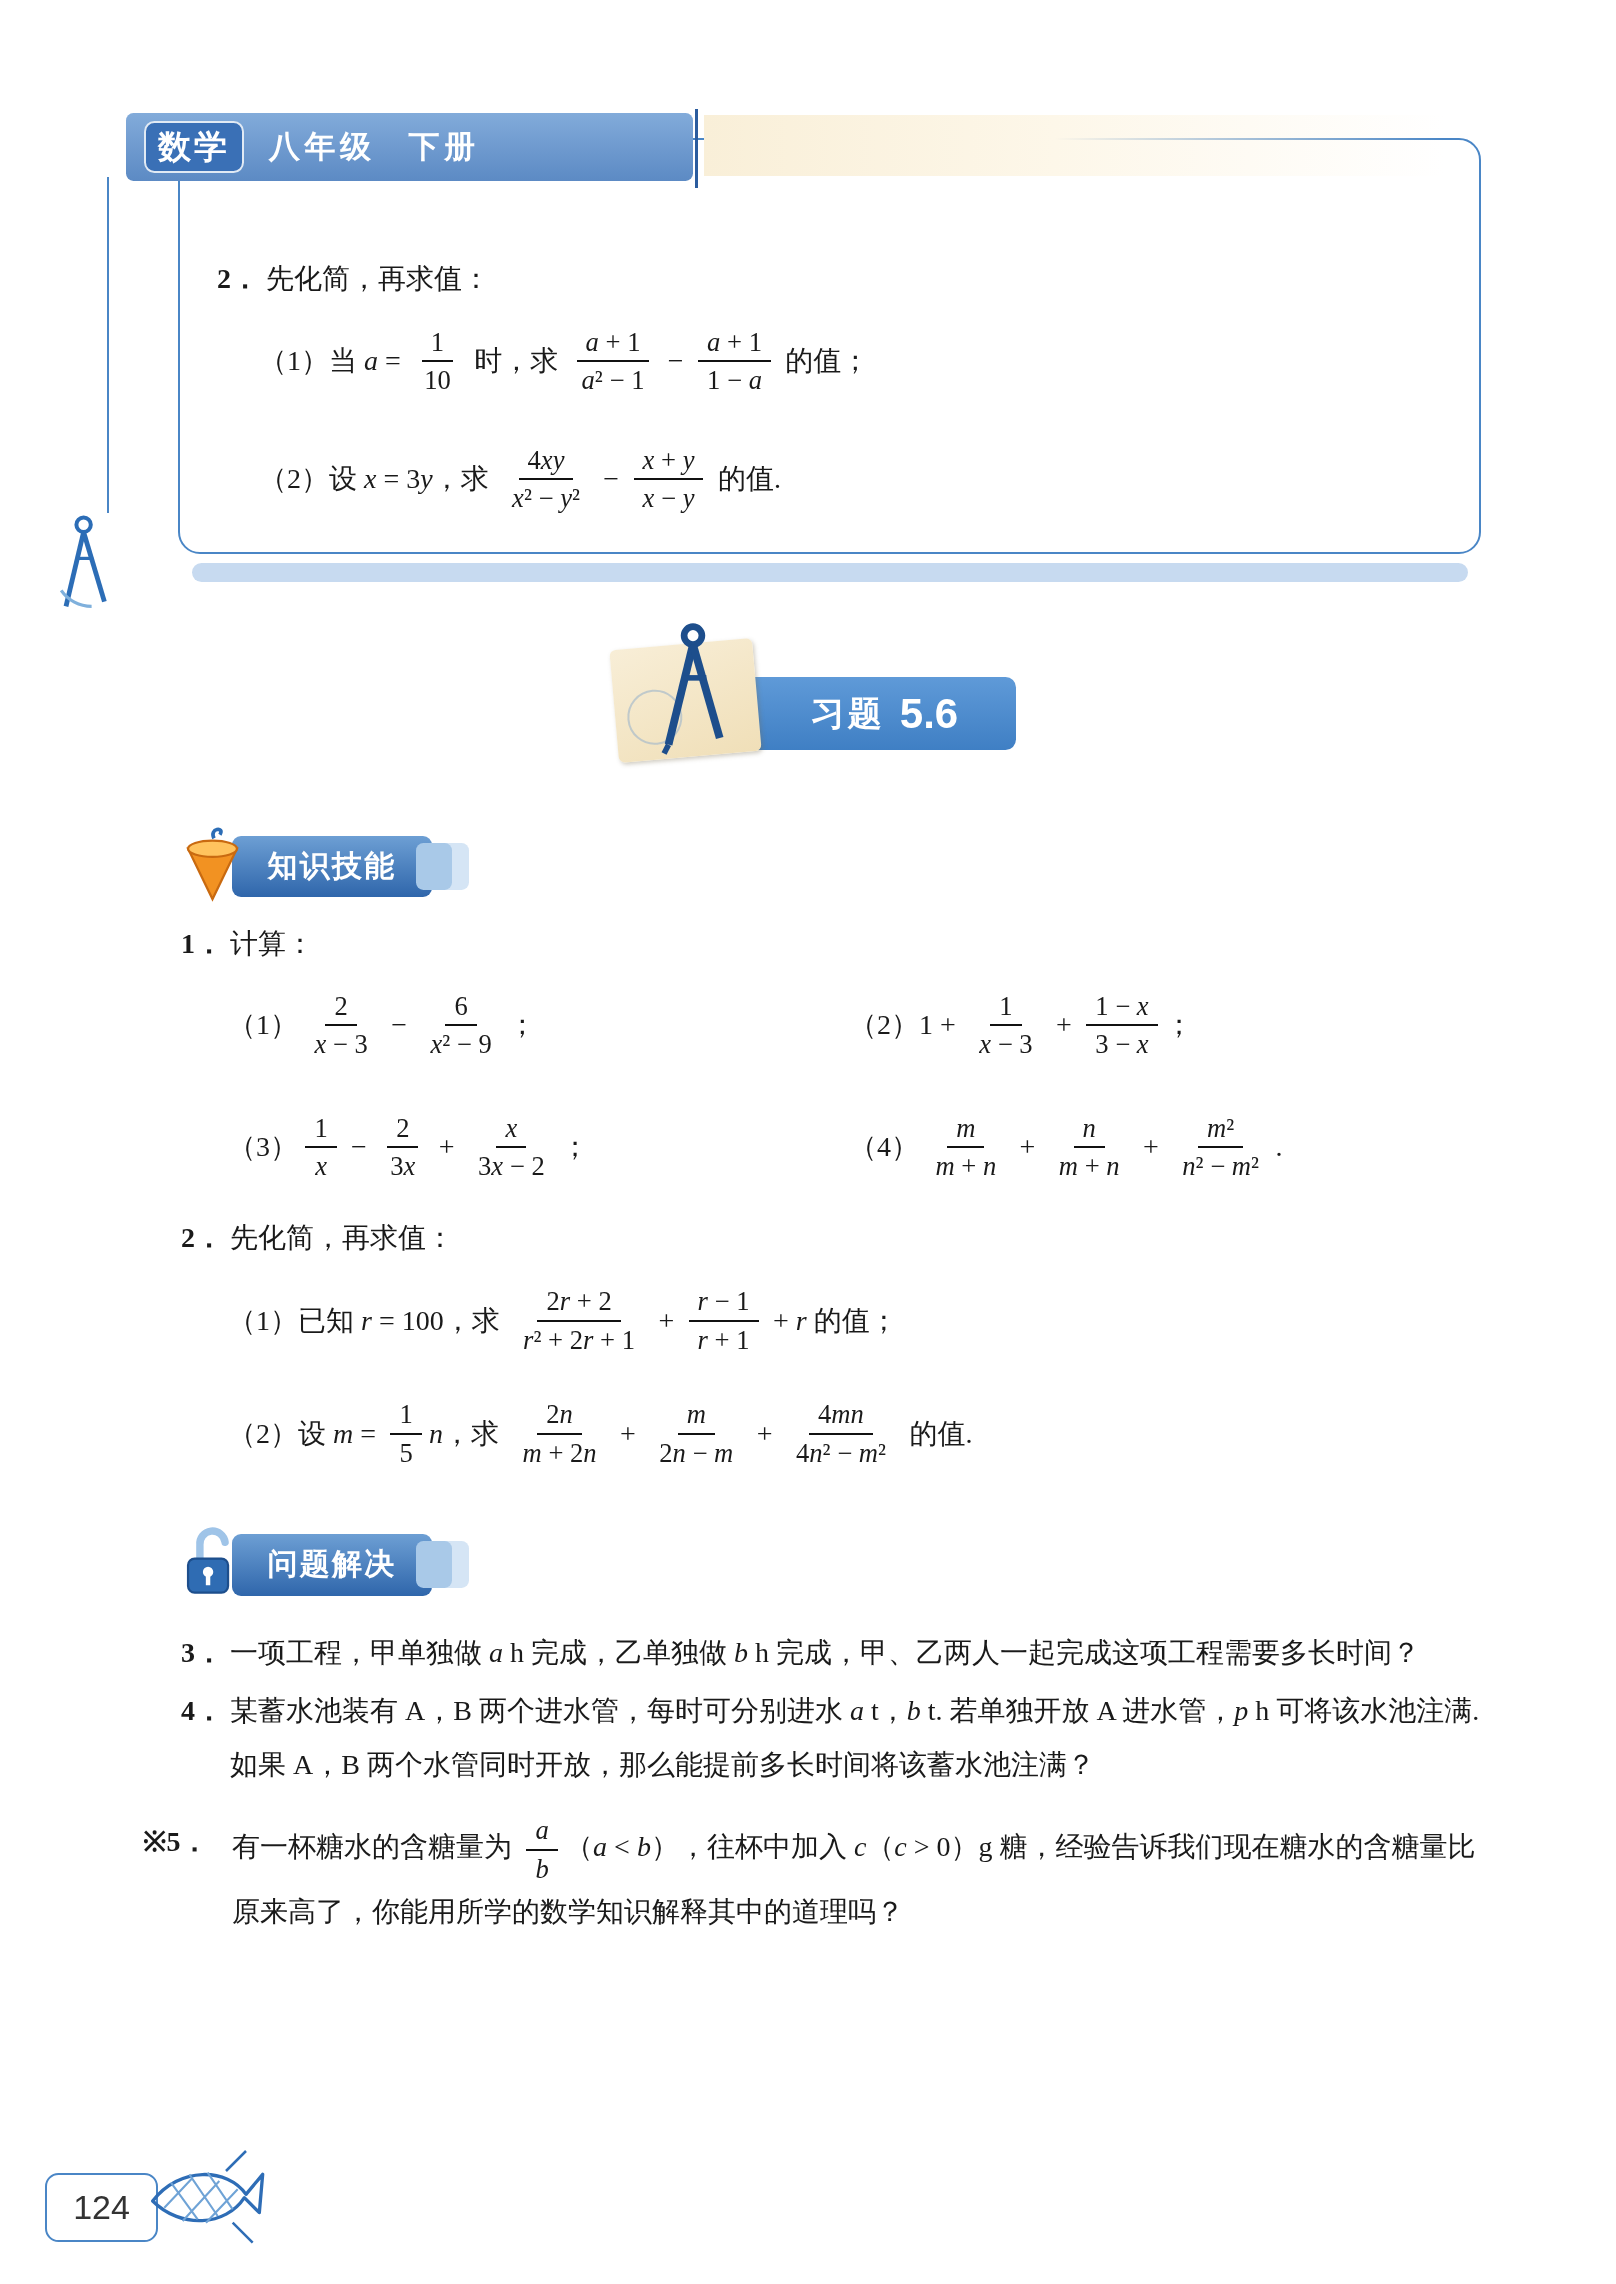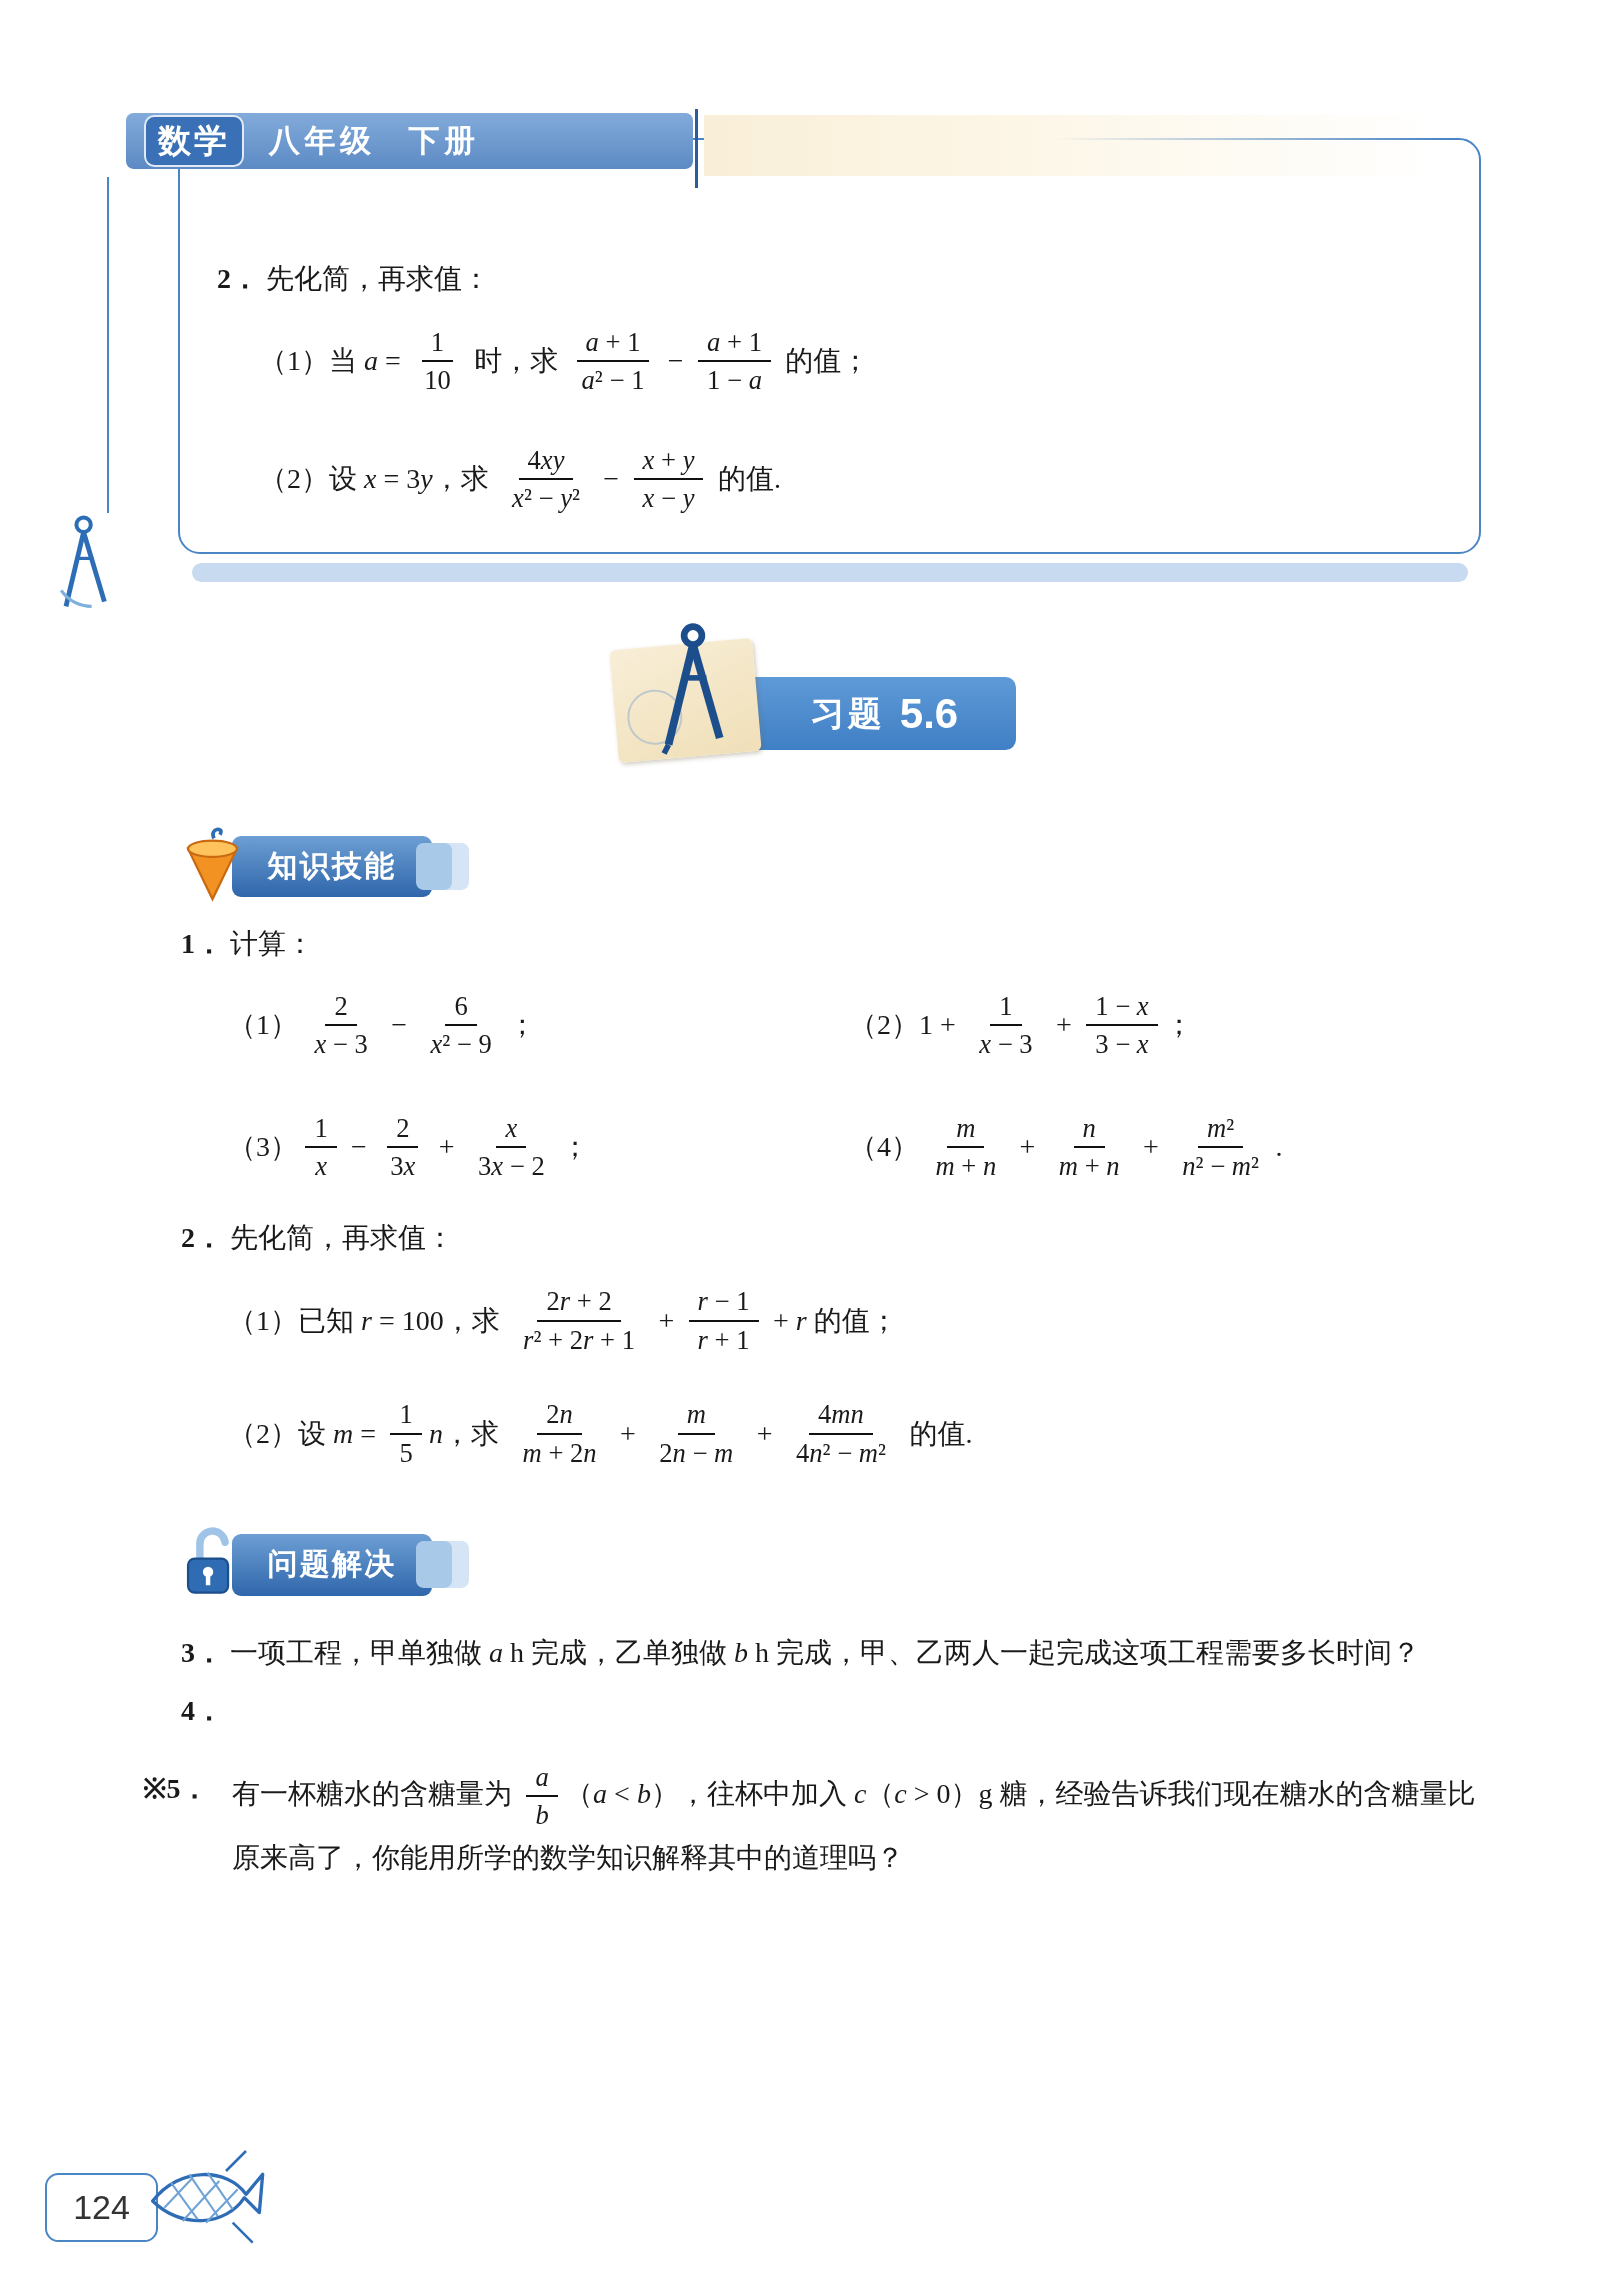--- a/index.html
+++ b/index.html
@@ -10,21 +10,21 @@
   
   .watermark{position:absolute;right:25px;bottom:-59px;writing-mode:vertical-rl;
              font-size:152px;letter-spacing:12px;color:#c7d0da;opacity:.62;
              transform:rotate(-12deg);z-index:0;font-family:"Liberation Serif",serif;}
 
   
   .left-rule{position:absolute;left:107px;top:177px;width:2.2px;height:336px;background:#4a86c6;z-index:2;}
   .margin-compass{position:absolute;left:39px;top:512px;width:86px;height:104px;z-index:2;}
 
   
-  .header-bar{position:absolute;left:126px;top:113px;width:567px;height:56px;z-index:3;
+  .header-bar{position:absolute;left:126px;top:113px;width:567px;height:68px;z-index:3;
               background:linear-gradient(180deg,#82abda,#5c8ac4);border-radius:7.4px;
               display:flex;align-items:center;padding-left:18px;
               font-family:"Liberation Sans","DejaVu Sans",sans-serif;}
   .logo-badge{background:#3a70b6;border:2.2px solid rgba(255,255,255,.85);border-radius:10.4px;
               color:#fff;font-weight:bold;font-size:33px;padding:1.5px 12px;letter-spacing:3px;}
   .grade{color:#fff;font-weight:bold;font-size:31px;letter-spacing:4.5px;margin-left:25px;}
   .grade.vol{margin-left:33px;}
   .header-divider{position:absolute;left:695px;top:109px;width:3px;height:79px;background:#2b5c9e;z-index:4;}
   .header-strip{position:absolute;left:704px;top:115px;width:779px;height:61px;z-index:3;
                 background:linear-gradient(to right,#f9efd8 0%,#fdf7e9 45%,rgba(255,255,255,0) 95%);}
@@ -333,20 +333,21 @@
       </span>
     </div>
 
     <div class="prob p3">
       <span class="pnum">3．</span>
       <span class="ptext"><span class="ct">一项工程，甲单独做 </span><span class="mt"><span class="mi">a</span></span><span class="ct"> h 完成，乙单独做 </span><span class="mt"><span class="mi">b</span></span><span class="ct"> h 完成，甲、乙两人一起完成这项工程需要多长时间？</span></span>
     </div>
 
     <div class="prob p4">
       <span class="pnum">4．</span>
+      <span class="ptext"><span class="ct">某蓄水池装有 A，B 两个进水管，每时可分别进水 </span><span class="mt"><span class="mi">a</span></span><span class="ct"> t，</span><span class="mt"><span class="mi">b</span></span><span class="ct"> t. 若单独开放 A 进水管，</span><span class="mt"><span class="mi">p</span></span><span class="ct"> h 可将该水池注满. 如果 A，B 两个水管同时开放，那么能提前多长时间将该蓄水池注满？</span></span>
     </div>
 
 
     <div class="prob p5">
       <span class="pnum">※5．</span>
       <span class="ptext"><span class="ct">有一杯糖水的含糖量为 </span><span class="frac">
             <span class="num"><span class="mt"><span class="mi">a</span></span></span>
             <span class="den"><span class="mt"><span class="mi">b</span></span></span>
           </span><span class="ct">（</span><span class="mt"><span class="mi">a</span><span> </span><span>&lt;</span><span> </span><span class="mi">b</span></span><span class="ct">），往杯中加入 </span><span class="mt"><span class="mi">c</span></span><span class="ct">（</span><span class="mt"><span class="mi">c</span><span> </span><span>&gt;</span><span> </span><span>0</span></span><span class="ct">）g 糖，经验告诉我们现在糖水的含糖量比原来高了，你能用所学的数学知识解释其中的道理吗？</span></span>
     </div>

